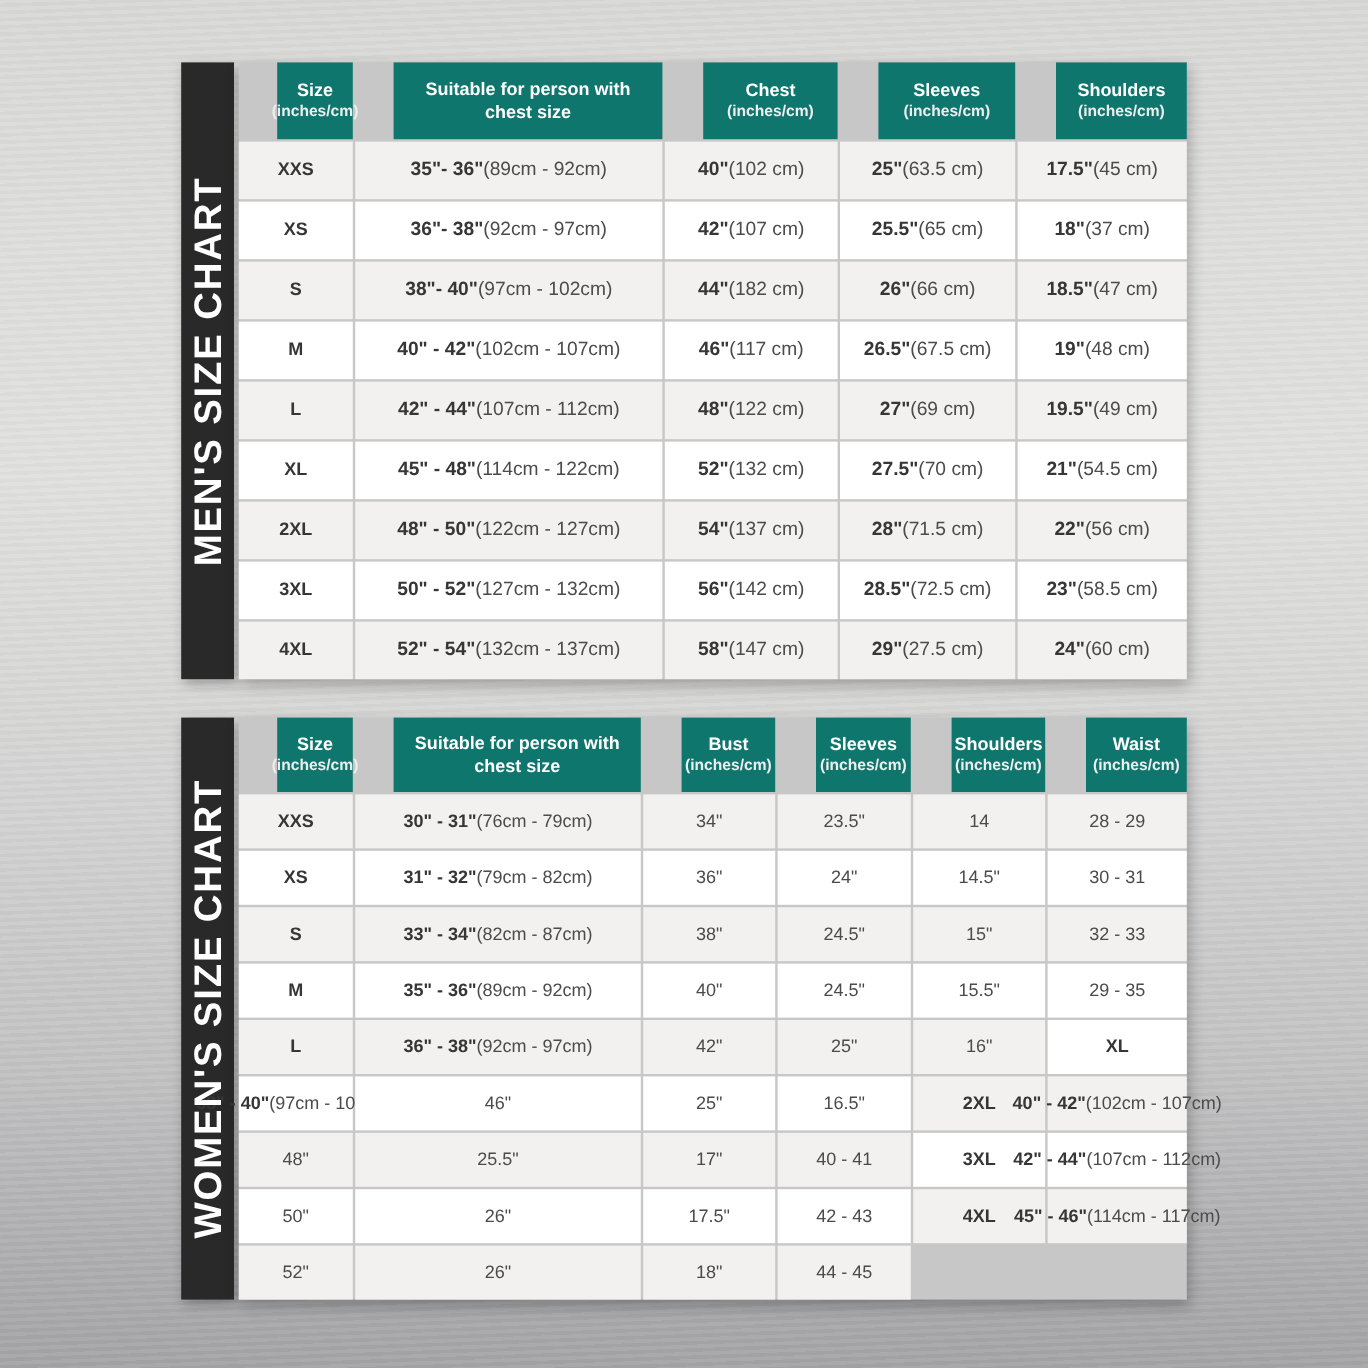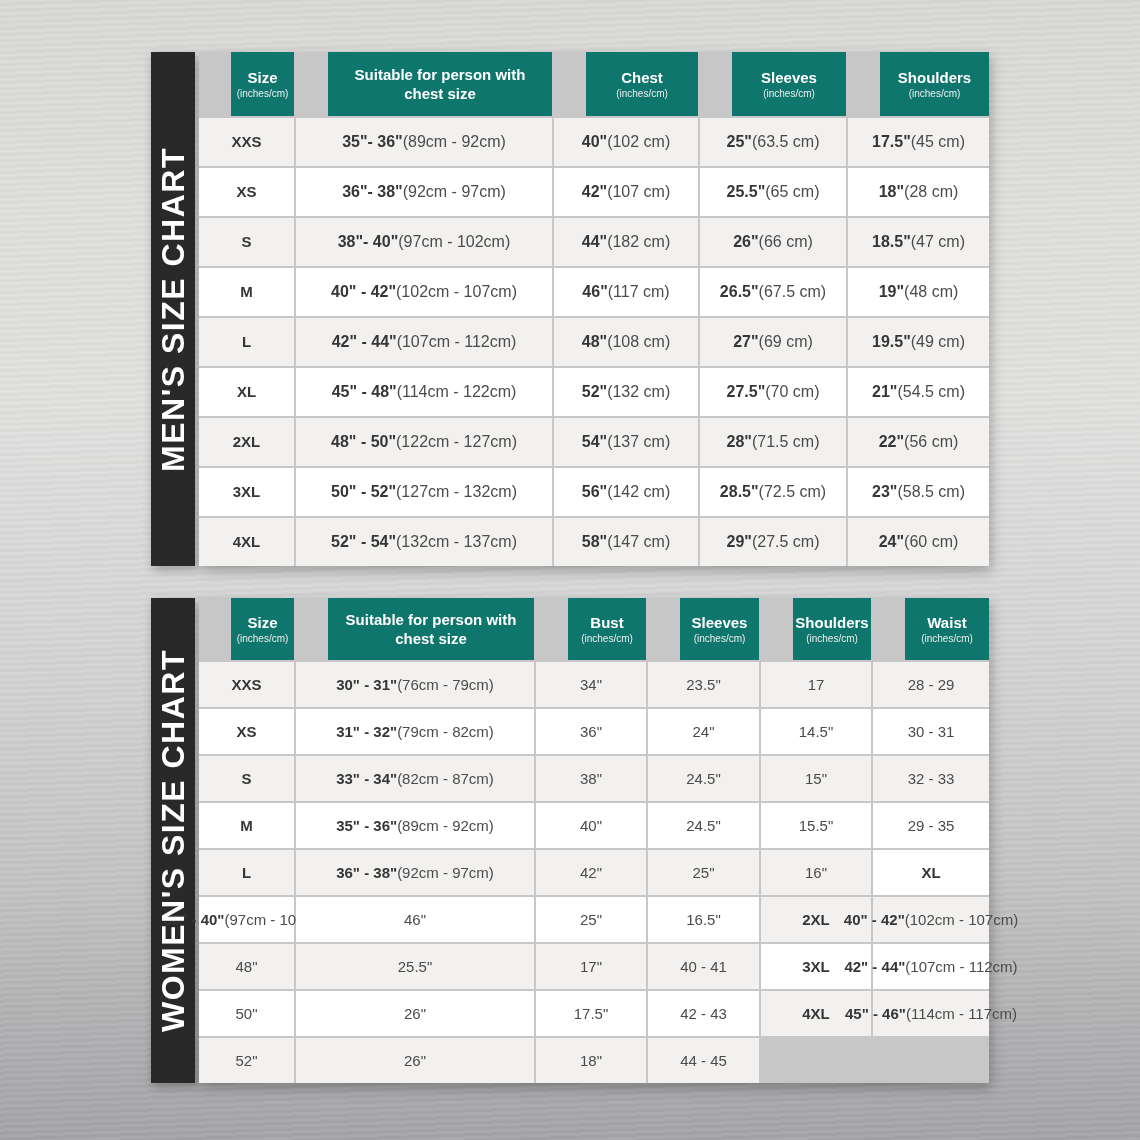--- a/index.html
+++ b/index.html
@@ -69,21 +69,21 @@
     display: flex;
     flex-direction: column;
     align-items: center;
     justify-content: center;
     text-align: center;
     padding: 2px 8px;
     line-height: 1.3;
     margin-left: 32px;
   }
   .hlabel { font-weight: 700; font-size: 15px; }
-  .hsub   { font-weight: 400; font-size: 10px; color: #eeeeee; }
+  .hsub   { font-weight: 700; font-size: 13px; color: #eeeeee; }
 
   .cell {
     background: #ffffff;
     display: flex;
     align-items: center;
     justify-content: center;
     text-align: center;
     font-size: 16px;
     color: #4b4b4b;
     line-height: 1.2;
@@ -150,21 +150,21 @@
       <div class="cell">
         <b>42"</b> 
         <span>(107 cm)</span>
       </div>
       <div class="cell">
         <b>25.5"</b> 
         <span>(65 cm)</span>
       </div>
       <div class="cell">
         <b>18"</b> 
-        <span>(28 cm)</span>
+        <span>(37 cm)</span>
       </div>
       <div class="cell alt size-col">
         <b>S</b>
       </div>
       <div class="cell alt">
         <b>38"- 40"</b> 
         <span>(97cm - 102cm)</span>
       </div>
       <div class="cell alt">
         <b>44"</b> 
@@ -199,21 +199,21 @@
       </div>
       <div class="cell alt size-col">
         <b>L</b>
       </div>
       <div class="cell alt">
         <b>42" - 44"</b> 
         <span>(107cm - 112cm)</span>
       </div>
       <div class="cell alt">
         <b>48"</b> 
-        <span>(108 cm)</span>
+        <span>(122 cm)</span>
       </div>
       <div class="cell alt">
         <b>27"</b> 
         <span>(69 cm)</span>
       </div>
       <div class="cell alt">
         <b>19.5"</b> 
         <span>(49 cm)</span>
       </div>
       <div class="cell size-col">
@@ -330,21 +330,21 @@
         <b>30" - 31"</b> 
         <span>(76cm - 79cm)</span>
       </div>
       <div class="cell alt">
         <span>34"</span>
       </div>
       <div class="cell alt">
         <span>23.5"</span>
       </div>
       <div class="cell alt">
-        <span>17</span>
+        <span>14</span>
       </div>
       <div class="cell alt">
         <span>28 - 29</span>
       </div>
       <div class="cell size-col">
         <b>XS</b>
       </div>
       <div class="cell">
         <b>31" - 32"</b> 
         <span>(79cm - 82cm)</span>

